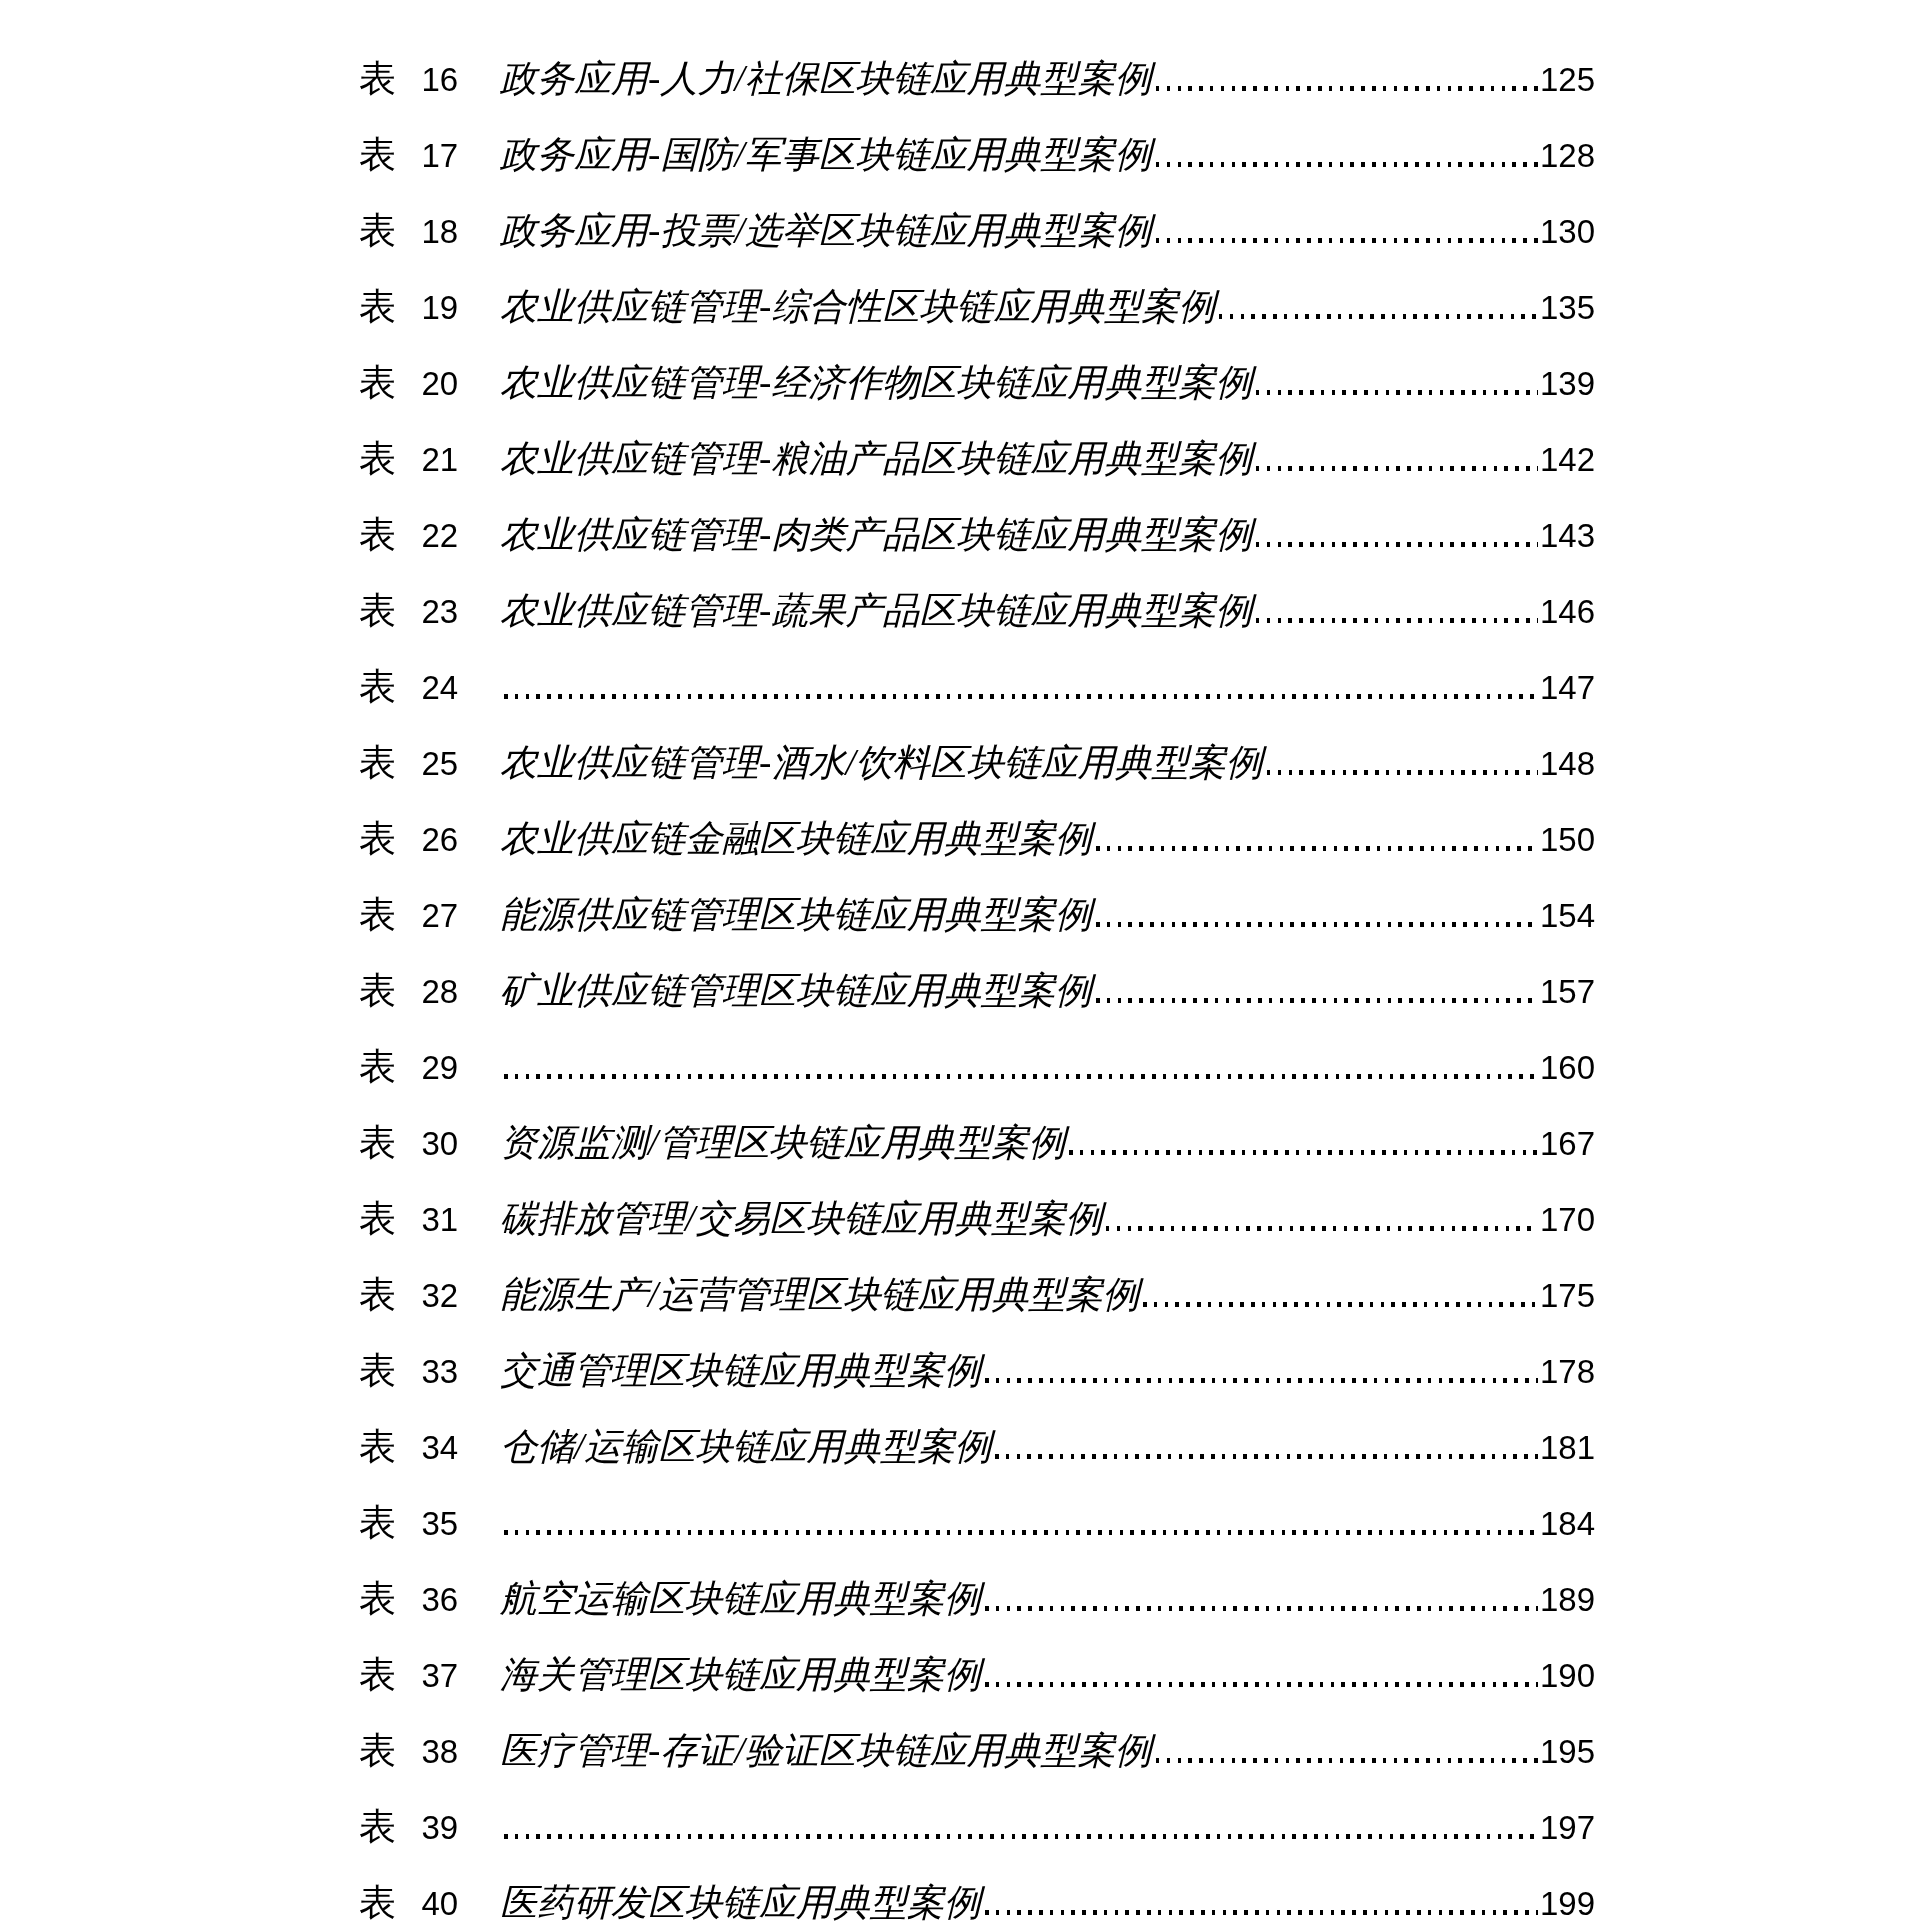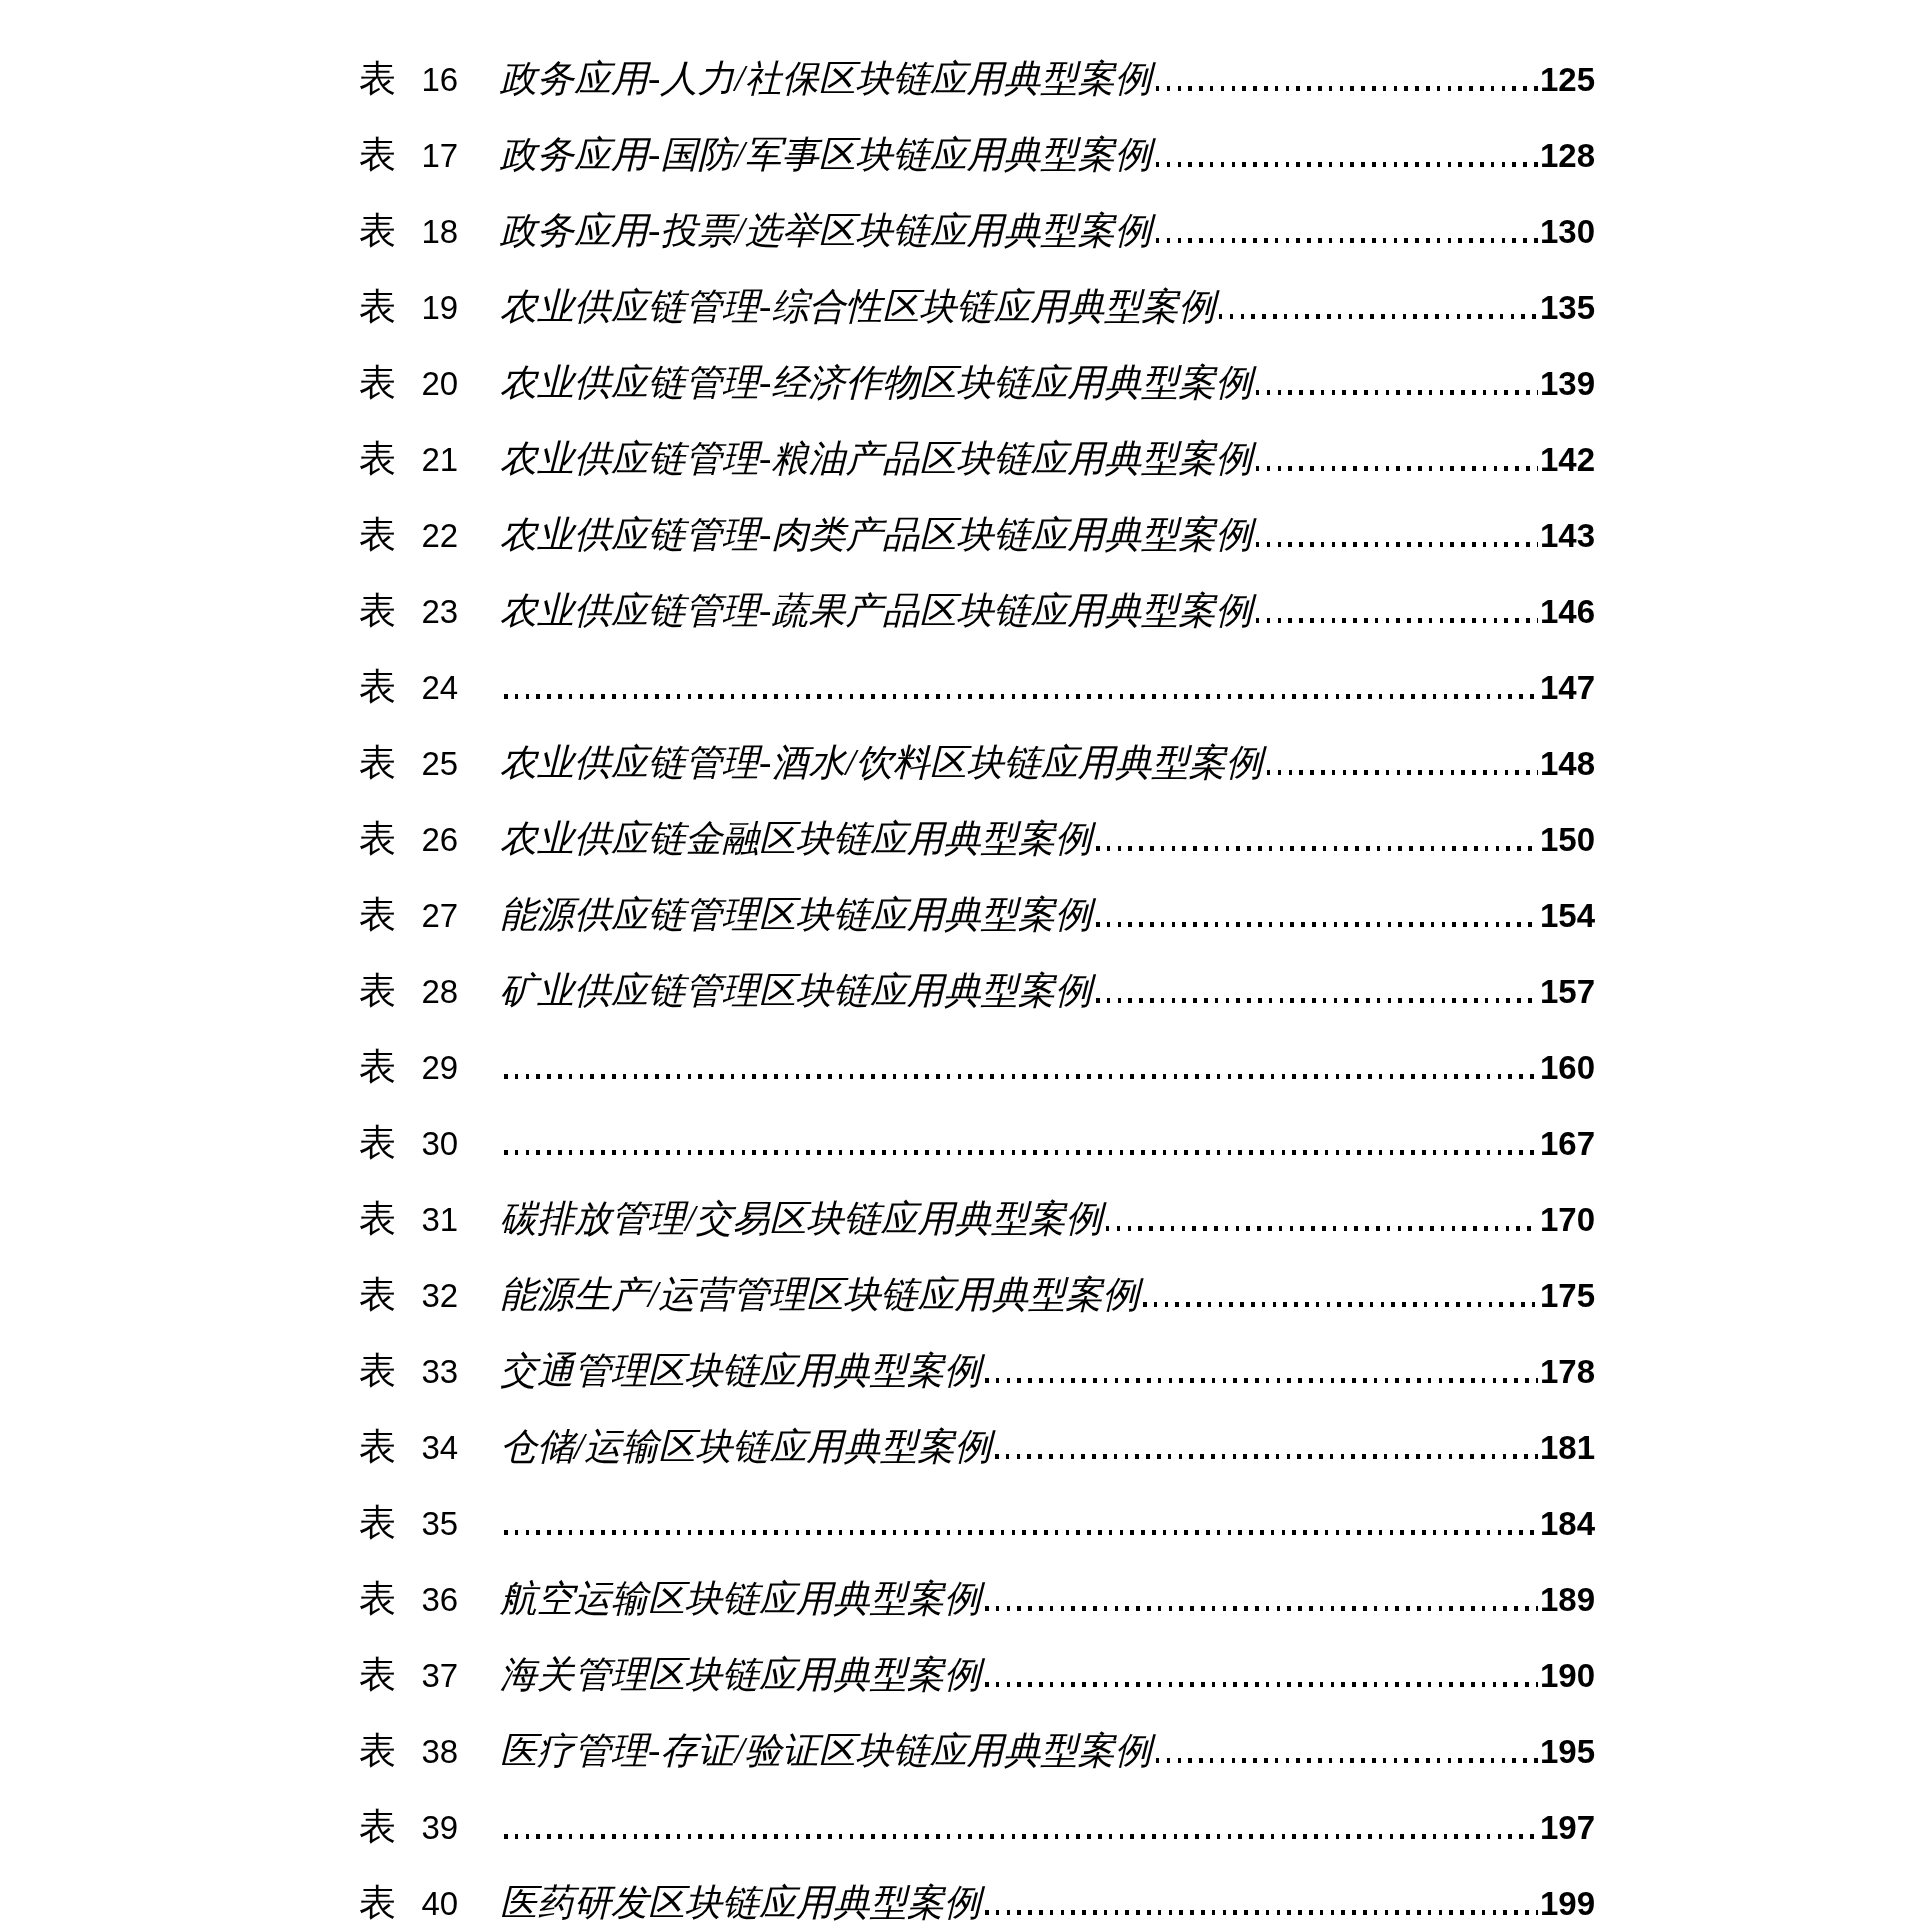--- a/index.html
+++ b/index.html
@@ -55,21 +55,20 @@
     margin-right: 1.5px;
     margin-bottom: -0.8px;
     background: repeating-linear-gradient(90deg, #000 0 3.5px, transparent 3.5px 10.8px);
     min-width: 23px;
   }
   .pagenum {
     font-family: "Liberation Sans", sans-serif;
     font-size: 33px;
     line-height: 1;
     flex: 0 0 auto;
-    font-weight: bold;
   }
 </style>
 </head>
 <body>
 
 <main class="toc-page">
   <div>
       <div class="toc-row">
     <span class="zi">表</span>
     <span class="num">16</span>
@@ -162,20 +161,21 @@
   </div>
       <div class="toc-row">
     <span class="zi">表</span>
     <span class="num">29</span>
     <span class="leader"></span>
     <span class="pagenum">160</span>
   </div>
       <div class="toc-row">
     <span class="zi">表</span>
     <span class="num">30</span>
+    <span class="title">资源监测/管理区块链应用典型案例</span>
     <span class="leader"></span>
     <span class="pagenum">167</span>
   </div>
       <div class="toc-row">
     <span class="zi">表</span>
     <span class="num">31</span>
     <span class="title">碳排放管理/交易区块链应用典型案例</span>
     <span class="leader"></span>
     <span class="pagenum">170</span>
   </div>

